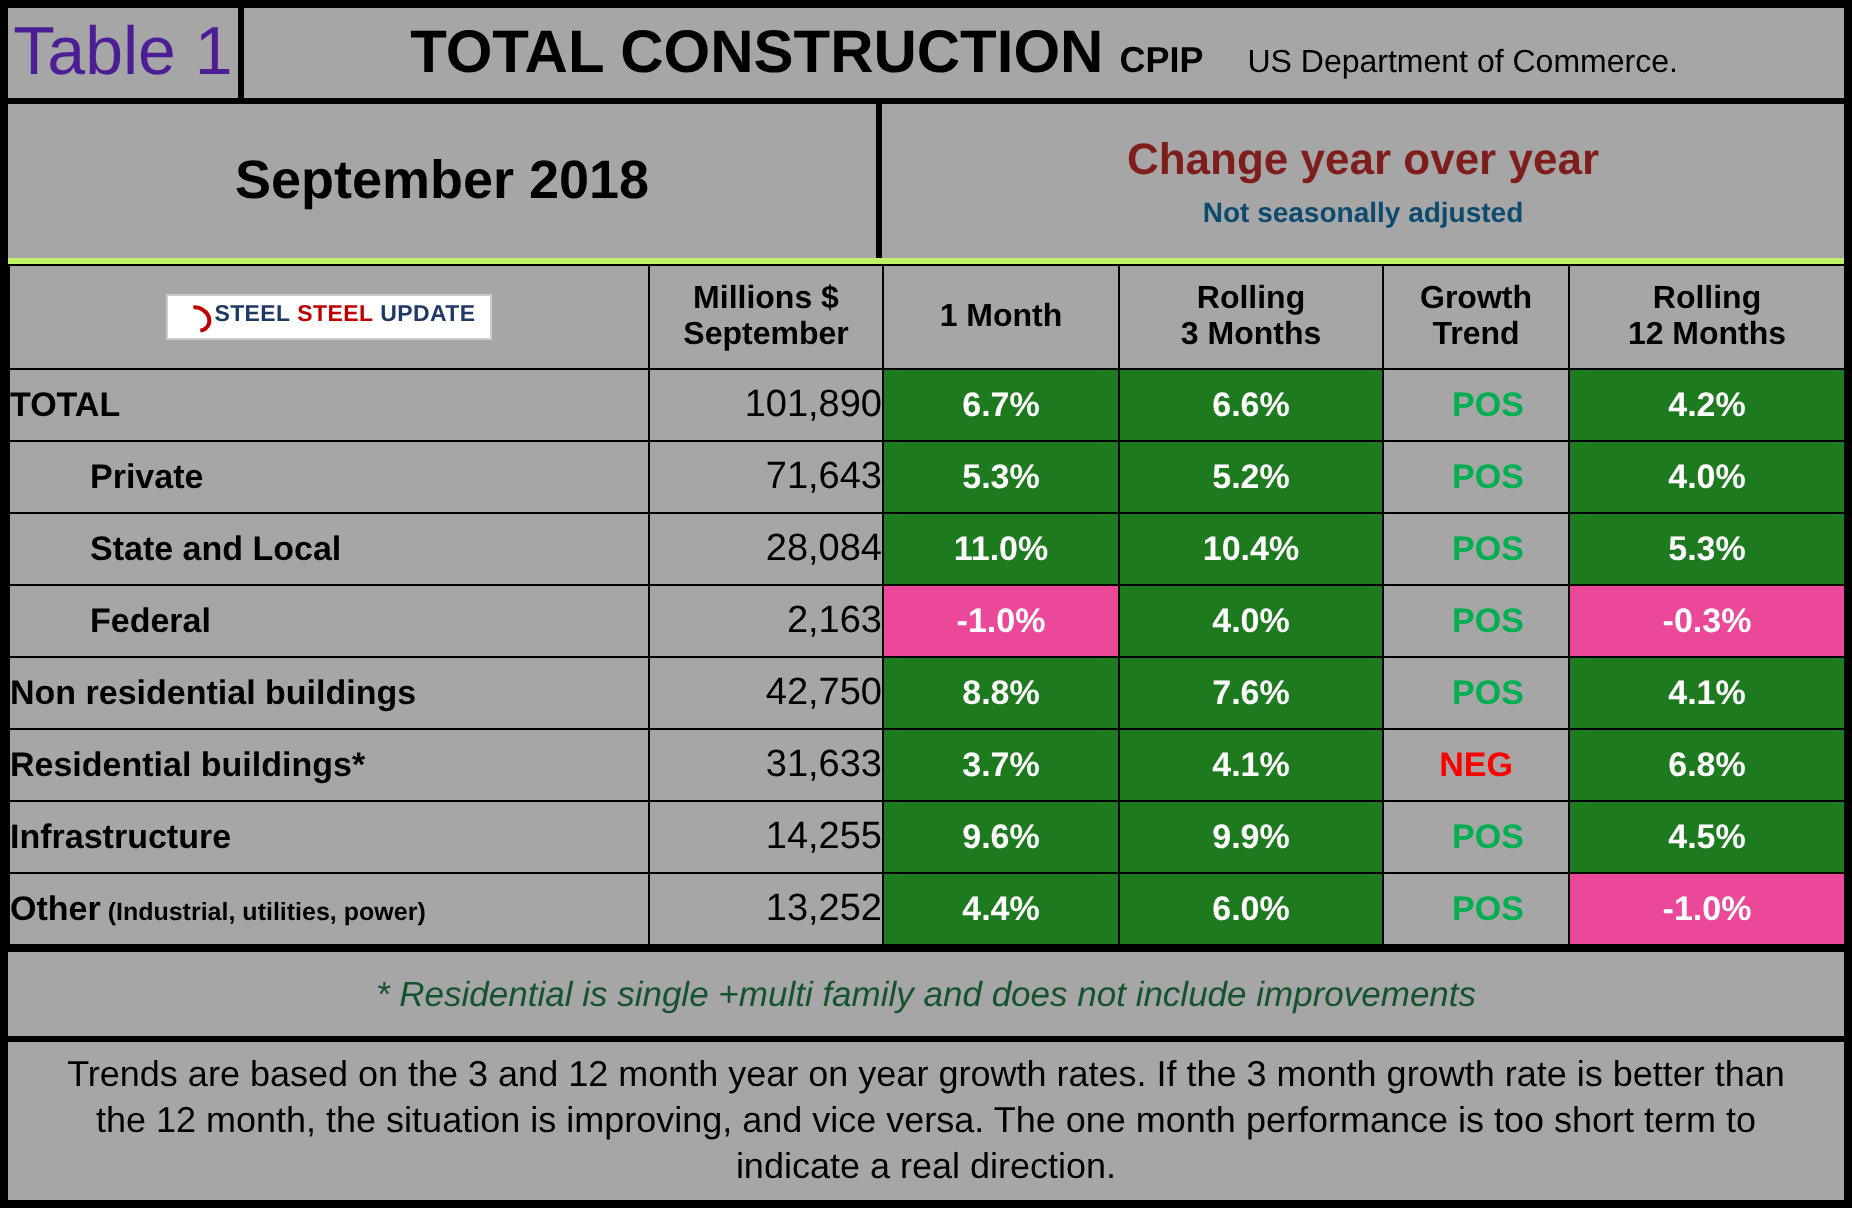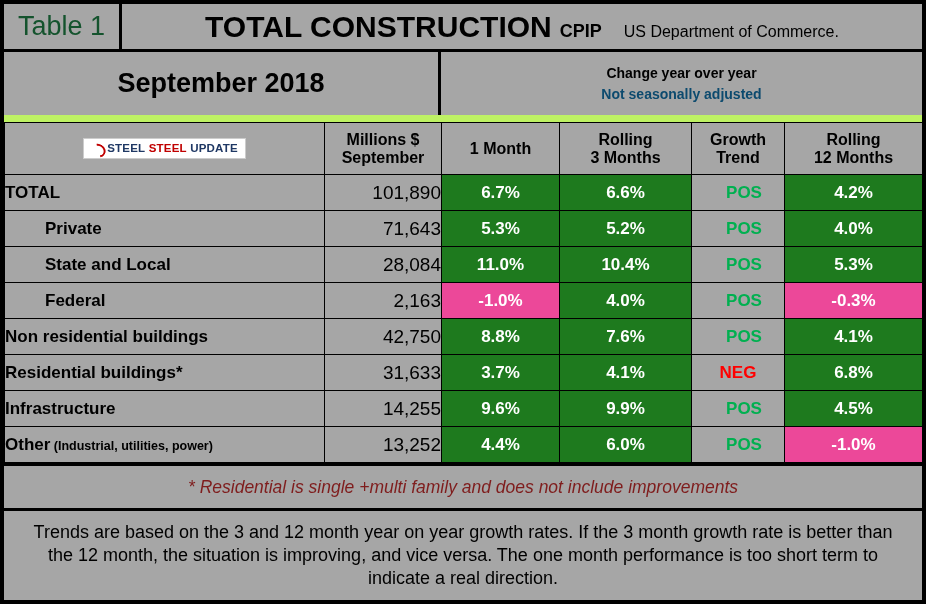--- a/index.html
+++ b/index.html
@@ -38,22 +38,22 @@
   }
   .title-tag {
     width: 118px;
     min-width: 118px;
     height: 100%;
     display: flex;
     align-items: center;
     justify-content: center;
     border-right: 3px solid #000;
     box-sizing: border-box;
-    font-size: 27px;
-    color: #14532d;
+    font-size: 34px;
+    color: #4c1d95;
   }
   .title-main {
     flex: 1;
     display: flex;
     align-items: baseline;
     justify-content: center;
     gap: 8px;
   }
   .title-main .big {
     font-size: 30px;
@@ -68,22 +68,22 @@
   }
   .title-main .small {
     font-size: 16px;
     color: #000;
     padding-left: 14px;
   }
 
   
   .subhead-row {
     display: flex;
-    height: 70px;
-    border-bottom: 7px solid #bef264;
+    height: 80px;
+    border-bottom: 3px solid #bef264;
     box-sizing: border-box;
   }
   .subhead-left {
     width: 437px;
     min-width: 437px;
     display: flex;
     align-items: center;
     justify-content: center;
     border-right: 3px solid #000;
     box-sizing: border-box;
@@ -93,23 +93,23 @@
   }
   .subhead-right {
     flex: 1;
     display: flex;
     flex-direction: column;
     align-items: center;
     justify-content: center;
     box-sizing: border-box;
   }
   .subhead-right .l1 {
-    font-size: 14px;
-    font-weight: bold;
-    color: #000000;
+    font-size: 22px;
+    font-weight: bold;
+    color: #7f1d1d;
     margin-bottom: 5px;
   }
   .subhead-right .l2 {
     font-size: 14px;
     font-weight: bold;
     color: #0c4a6e;
   }
 
   
   table.main {
@@ -224,21 +224,21 @@
   
   .footnote {
     border-top: 3px solid #000;
     border-bottom: 3px solid #000;
     height: 48px;
     display: flex;
     align-items: center;
     justify-content: center;
     font-size: 17.5px;
     font-style: italic;
-    color: #7f1d1d;
+    color: #14532d;
     box-sizing: border-box;
   }
   .trendnote {
     flex: 1;
     display: flex;
     align-items: center;
     justify-content: center;
     text-align: center;
     padding: 4px 20px;
     font-size: 18px;

